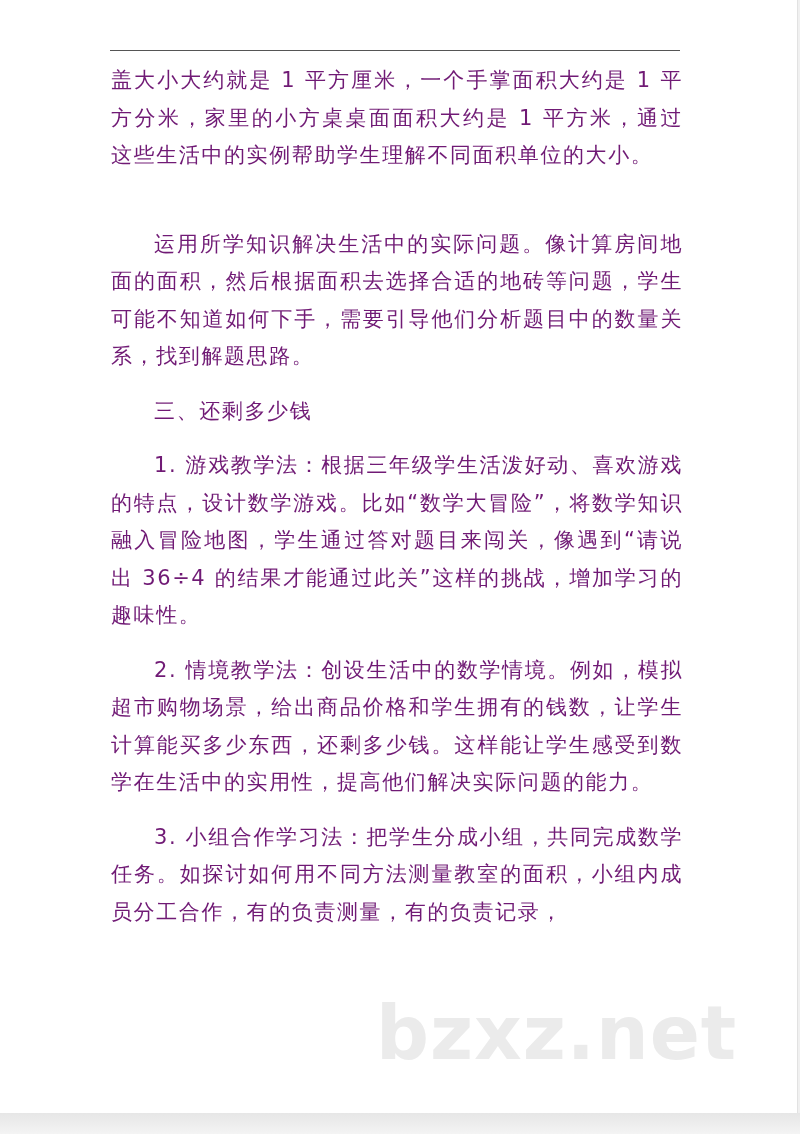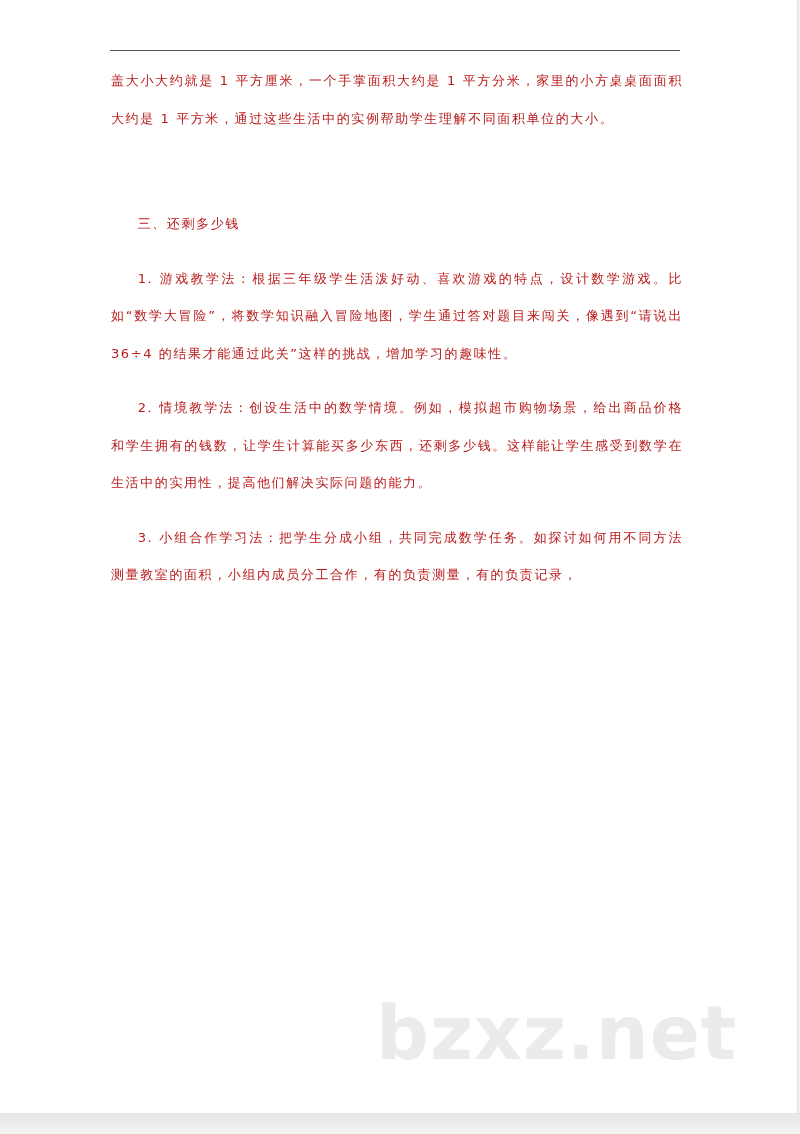--- a/index.html
+++ b/index.html
@@ -29,22 +29,22 @@
       top: 50px;
       width: 570px;
       height: 0;
       border-top: 1.5px solid #555555;
     }
     .content {
       position: absolute;
       left: 111px;
       top: 62px;
       width: 572px;
-      color: #b91c1c;
-      font-size: 13px;
+      color: #701a75;
+      font-size: 21px;
       letter-spacing: 1.6px;
     }
     .para {
       margin: 0;
       line-height: 37.5px;
       text-align: justify;
       text-align-last: left;
       word-break: break-all;
     }
     .indent { text-indent: 2.05em; }
@@ -78,20 +78,21 @@
   <div class="header-rule"></div>
 
   <div class="content">
     <p class="para">盖大小大约就是 1 平方厘米，一个手掌面积大约是 1 平方分米，家里的小方桌桌面面积大约是 1 平方米，通过这些生活中的实例帮助学生理解不同面积单位的大小。</p>
     <div class="gap"></div>
 
     <div class="gap"></div>
 
     <div class="gap"></div>
 
+    <p class="para indent">运用所学知识解决生活中的实际问题。像计算房间地面的面积，然后根据面积去选择合适的地砖等问题，学生可能不知道如何下手，需要引导他们分析题目中的数量关系，找到解题思路。</p>
     <div class="gap"></div>
 
     <p class="heading">三、还剩多少钱</p>
     <div class="gap"></div>
 
     <p class="para indent">1. 游戏教学法：根据三年级学生活泼好动、喜欢游戏的特点，设计数学游戏。比如“数学大冒险”，将数学知识融入冒险地图，学生通过答对题目来闯关，像遇到“请说出 36÷4 的结果才能通过此关”这样的挑战，增加学习的趣味性。</p>
     <div class="gap"></div>
 
     <p class="para indent">2. 情境教学法：创设生活中的数学情境。例如，模拟超市购物场景，给出商品价格和学生拥有的钱数，让学生计算能买多少东西，还剩多少钱。这样能让学生感受到数学在生活中的实用性，提高他们解决实际问题的能力。</p>
     <div class="gap"></div>

